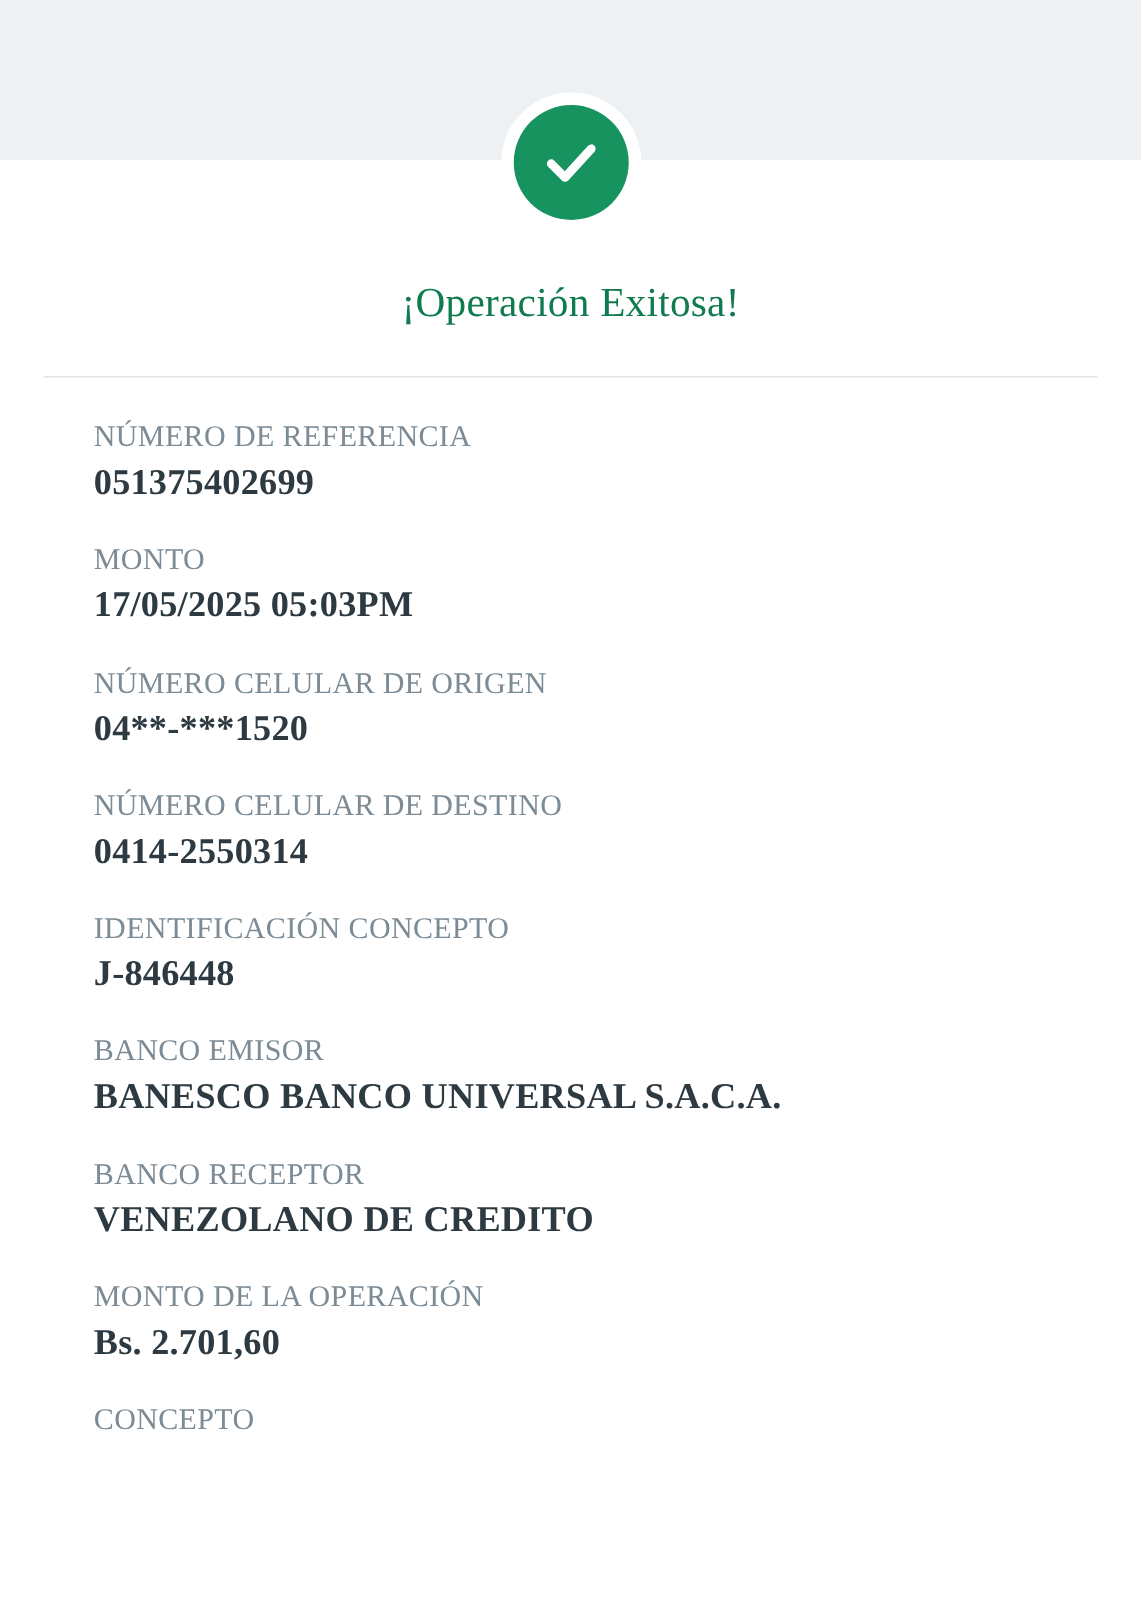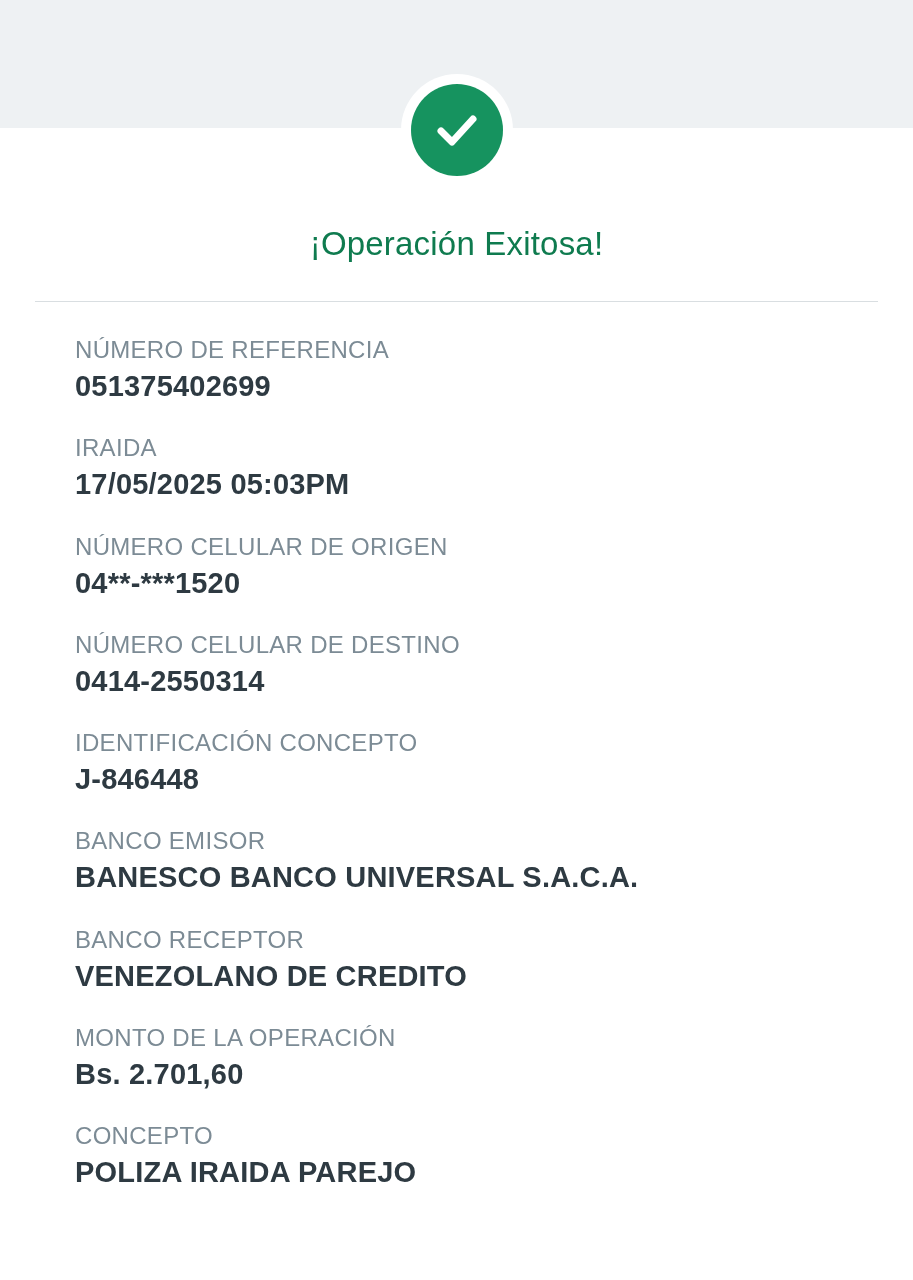--- a/index.html
+++ b/index.html
@@ -11,20 +11,21 @@
     height: 1280px;
     background: #ffffff;
     font-family: "Liberation Sans", sans-serif;
     overflow: hidden;
   }
   .screen {
     position: relative;
     width: 913px;
     height: 1280px;
     background: #ffffff;
+    font-family: Liberation Serif, serif;
   }
   .header-band {
     position: absolute;
     top: 0;
     left: 0;
     width: 913px;
     height: 128px;
     background: #eef1f3;
   }
   .check-wrap {
@@ -121,21 +122,21 @@
   <div class="divider"></div>
 
   <div class="details">
 
     <div class="field">
       <div class="field-label">NÚMERO DE REFERENCIA</div>
       <div class="field-value">051375402699</div>
     </div>
 
     <div class="field">
-      <div class="field-label">IRAIDA</div>
+      <div class="field-label">MONTO</div>
       <div class="field-value">17/05/2025 05:03PM</div>
     </div>
 
     <div class="field">
       <div class="field-label">NÚMERO CELULAR DE ORIGEN</div>
       <div class="field-value">04**-***1520</div>
     </div>
 
     <div class="field">
       <div class="field-label">NÚMERO CELULAR DE DESTINO</div>
@@ -157,17 +158,16 @@
       <div class="field-value">VENEZOLANO DE CREDITO</div>
     </div>
 
     <div class="field">
       <div class="field-label">MONTO DE LA OPERACIÓN</div>
       <div class="field-value">Bs. 2.701,60</div>
     </div>
 
     <div class="field">
       <div class="field-label">CONCEPTO</div>
-      <div class="field-value">POLIZA IRAIDA PAREJO</div>
     </div>
 
   </div>
 </div>
 
 </body></html>

